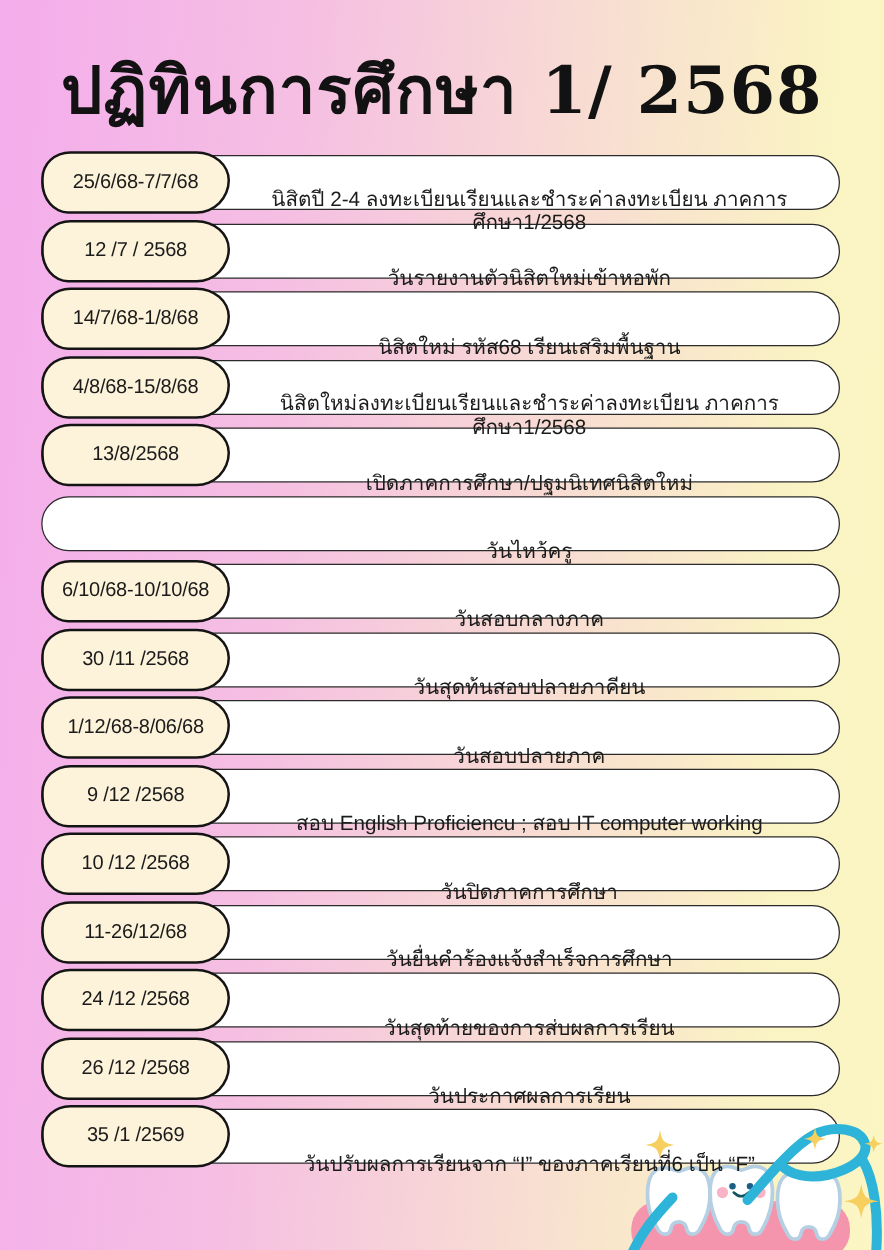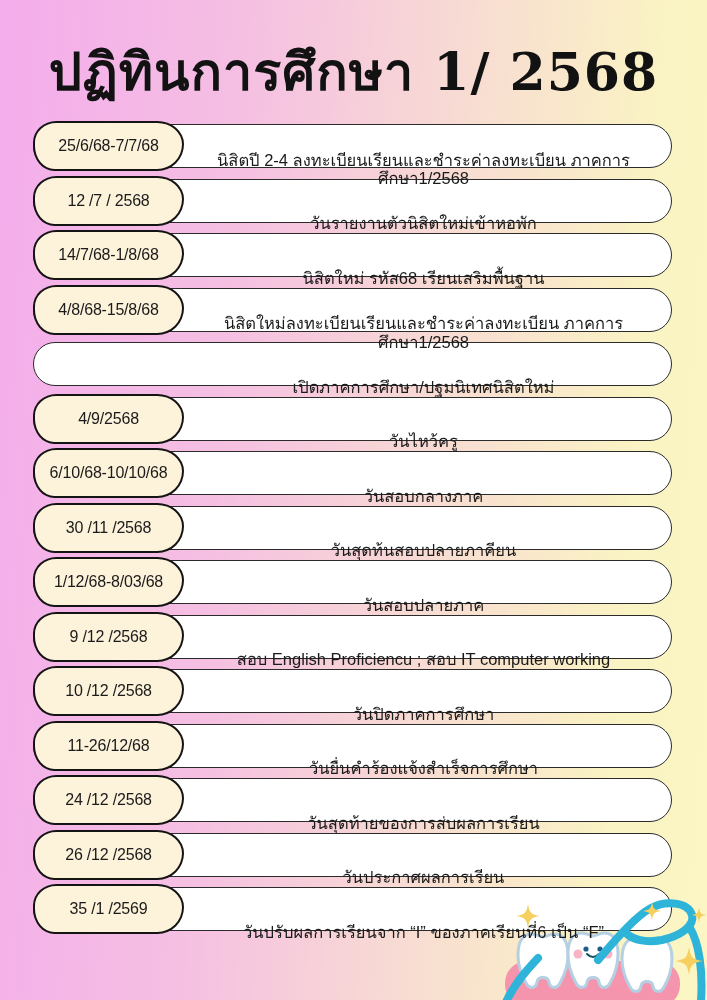--- a/index.html
+++ b/index.html
@@ -98,28 +98,28 @@
       <div class="row-pill"></div>
       <div class="desc">นิสิตใหม่ลงทะเบียนเรียนและชำระค่าลงทะเบียน ภาคการศึกษา1/2568</div>
       <div class="date-pill">
         <span>4/8/68-15/8/68</span>
       </div>
     </div>
 
     <div class="row">
       <div class="row-pill"></div>
       <div class="desc">เปิดภาคการศึกษา/ปฐมนิเทศนิสิตใหม่</div>
+      <div class="date-pill">
+        <span>13/8/2568</span>
+      </div>
     </div>
 
     <div class="row">
       <div class="row-pill"></div>
       <div class="desc">วันไหว้ครู</div>
-      <div class="date-pill">
-        <span>4/9/2568</span>
-      </div>
     </div>
 
     <div class="row">
       <div class="row-pill"></div>
       <div class="desc">วันสอบกลางภาค</div>
       <div class="date-pill">
         <span>6/10/68-10/10/68</span>
       </div>
     </div>
 
@@ -128,21 +128,21 @@
       <div class="desc">วันสุดท้นสอบปลายภาคียน</div>
       <div class="date-pill">
         <span>30 /11 /2568</span>
       </div>
     </div>
 
     <div class="row">
       <div class="row-pill"></div>
       <div class="desc">วันสอบปลายภาค</div>
       <div class="date-pill">
-        <span>1/12/68-8/03/68</span>
+        <span>1/12/68-8/06/68</span>
       </div>
     </div>
 
     <div class="row">
       <div class="row-pill"></div>
       <div class="desc">สอบ English Proficiencu ; สอบ IT computer working</div>
       <div class="date-pill">
         <span>9 /12 /2568</span>
       </div>
     </div>

